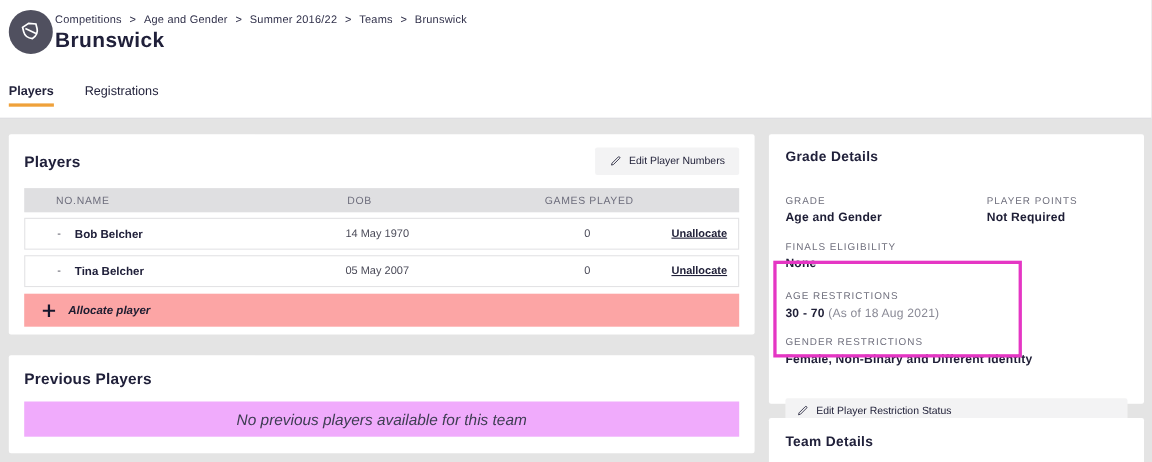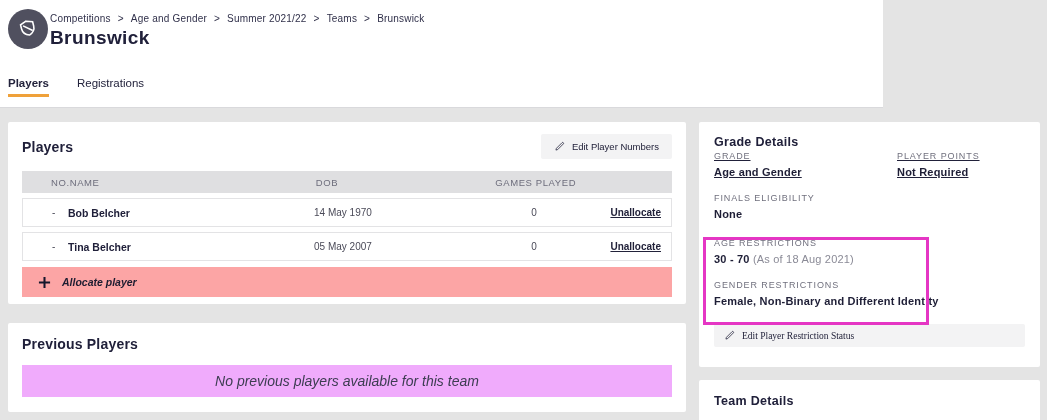--- a/index.html
+++ b/index.html
@@ -2,21 +2,21 @@
 <html><head>
 <meta charset="utf-8">
 <style>
   * { margin:0; padding:0; box-sizing:border-box; }
   html,body { background:#e4e4e4; }
   #app {
     position:relative; width:1047px; height:420px; overflow:hidden;
     background:#e4e4e4; font-family:"Liberation Sans", sans-serif; color:#21213a;
   }
   
-  .topbar { position:absolute; top:0; left:0; width:883px; height:108px; background:#ffffff; border-bottom:1px solid #d9d9dc; }
+  .topbar { position:absolute; top:0; left:0; width:1047px; height:108px; background:#ffffff; border-bottom:1px solid #d9d9dc; }
   .logo { position:absolute; left:8px; top:9px; width:40px; height:40px; border-radius:50%; background:#50505f; display:flex; align-items:center; justify-content:center; }
   .breadcrumb { position:absolute; left:50px; top:13px; display:flex; gap:7px; font-size:10px; color:#30304a; letter-spacing:.2px; }
   .breadcrumb .sep { color:#30304a; }
   .breadcrumb .crumb { cursor:pointer; }
   .page-title { position:absolute; left:50px; top:27px; font-size:19px; font-weight:700; color:#20203a; letter-spacing:.4px; }
   .tabs { position:absolute; left:8px; top:77px; display:flex; gap:28px; }
   .tab { font-size:11.5px; color:#23233c; padding-bottom:5px; cursor:pointer; font-weight:500; }
   .tab.active { font-weight:700; border-bottom:3px solid #efa13a; }
   
   .card { position:absolute; background:#ffffff; border-radius:2px; }
@@ -38,26 +38,26 @@
   .table-row { display:flex; align-items:center; height:29px; border:1px solid #e3e3e5; margin-top:5px; font-size:10px; color:#4a4a58; background:#fff; }
   .table-row .name { font-weight:700; color:#20203a; font-size:10.5px; }
   .unallocate { font-weight:700; color:#22223a; text-decoration:underline; cursor:pointer; }
   .allocate-row { display:flex; align-items:center; gap:11px; height:30px; background:#fca5a5; margin-top:6px; padding-left:16px; cursor:pointer; }
   .allocate-row .lbl { font-size:10.5px; font-style:italic; font-weight:700; color:#1c1c30; }
   
   #previous-card { left:8px; top:323px; width:678px; height:89px; padding:13px 14px; }
   .empty-row { margin-top:13px; height:32px; background:#f0abfc; display:flex; align-items:center; justify-content:center; font-size:14px; font-style:italic; color:#3d3d52; font-weight:500; }
   
   #grade-card { left:699px; top:122px; width:341px; height:245px; padding:13px 15px; }
-  .field-grid { display:grid; grid-template-columns:183px 1fr; margin-top:2px;text-decoration:underline; }
+  .field-grid { display:grid; grid-template-columns:183px 1fr; margin-top:28px; }
   .f-label { font-size:9px; letter-spacing:.9px; color:#70707e; font-weight:500; text-transform:uppercase; }
   .f-value { margin-top:5px; font-size:11px; font-weight:700; color:#1e1e36; letter-spacing:.2px; }
   .f-note { font-weight:400; color:#8a8a96; }
   .field { margin-top:15px; }
-  .restrict-btn { width:100%; margin-top:17px; padding:6px 10px;font-family:Liberation Serif, serif; }
+  .restrict-btn { width:100%; margin-top:29px; padding:6px 10px; }
   
   #highlight-box { position:absolute; left:703px; top:237px; width:226px; height:88px; border:3px solid #e536c4; pointer-events:none; z-index:5; }
   
   #team-card { left:699px; top:380px; width:341px; height:70px; padding:14px 15px; }
   svg { display:block; }
 </style>
 </head>
 <body>
 
 <div id="app">
@@ -70,21 +70,21 @@
           <path d="M7.6 7.4l9 7.4" stroke="#ffffff" stroke-width="1.7"></path>
         </svg>
       </span>
     </div>
 
     <div class="breadcrumb">
       <span class="crumb">Competitions</span>
       <span class="sep">&gt;</span>
       <span class="crumb">Age and Gender</span>
       <span class="sep">&gt;</span>
-      <span class="crumb">Summer 2021/22</span>
+      <span class="crumb">Summer 2016/22</span>
       <span class="sep">&gt;</span>
       <span class="crumb">Teams</span>
       <span class="sep">&gt;</span>
       <span class="crumb">Brunswick</span>
     </div>
 
     <div class="page-title">Brunswick</div>
 
     <div class="tabs">
       <div class="tab active">Players</div>

